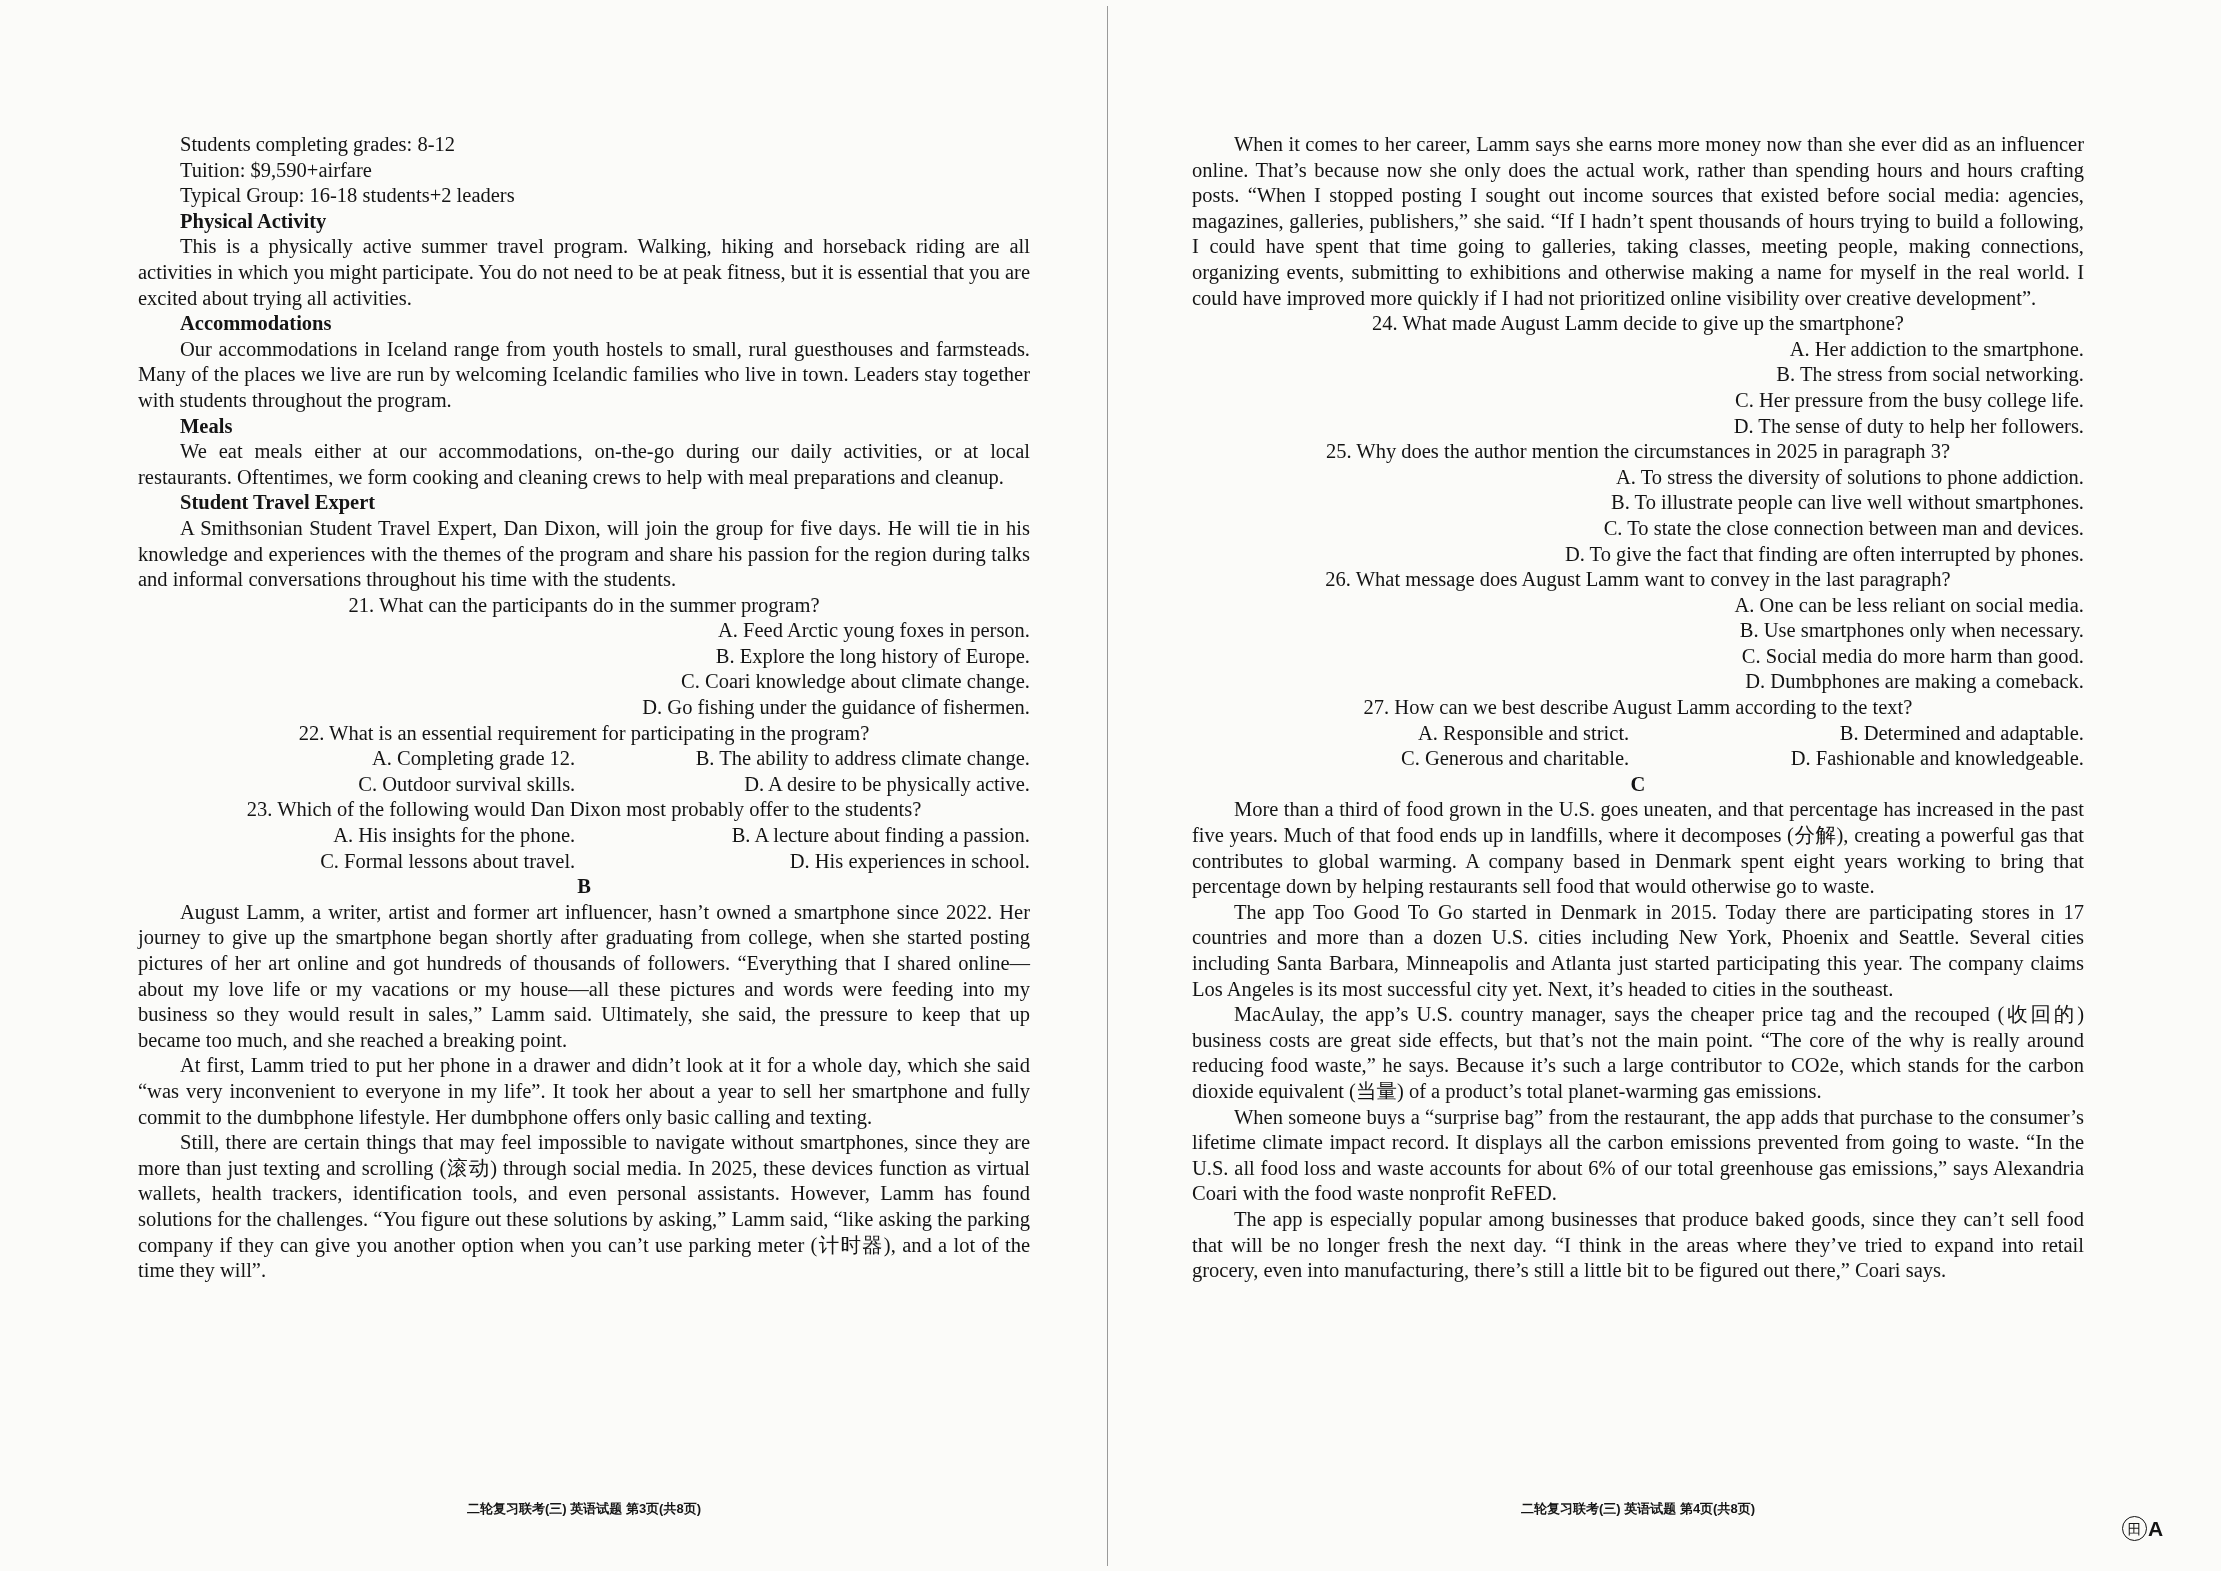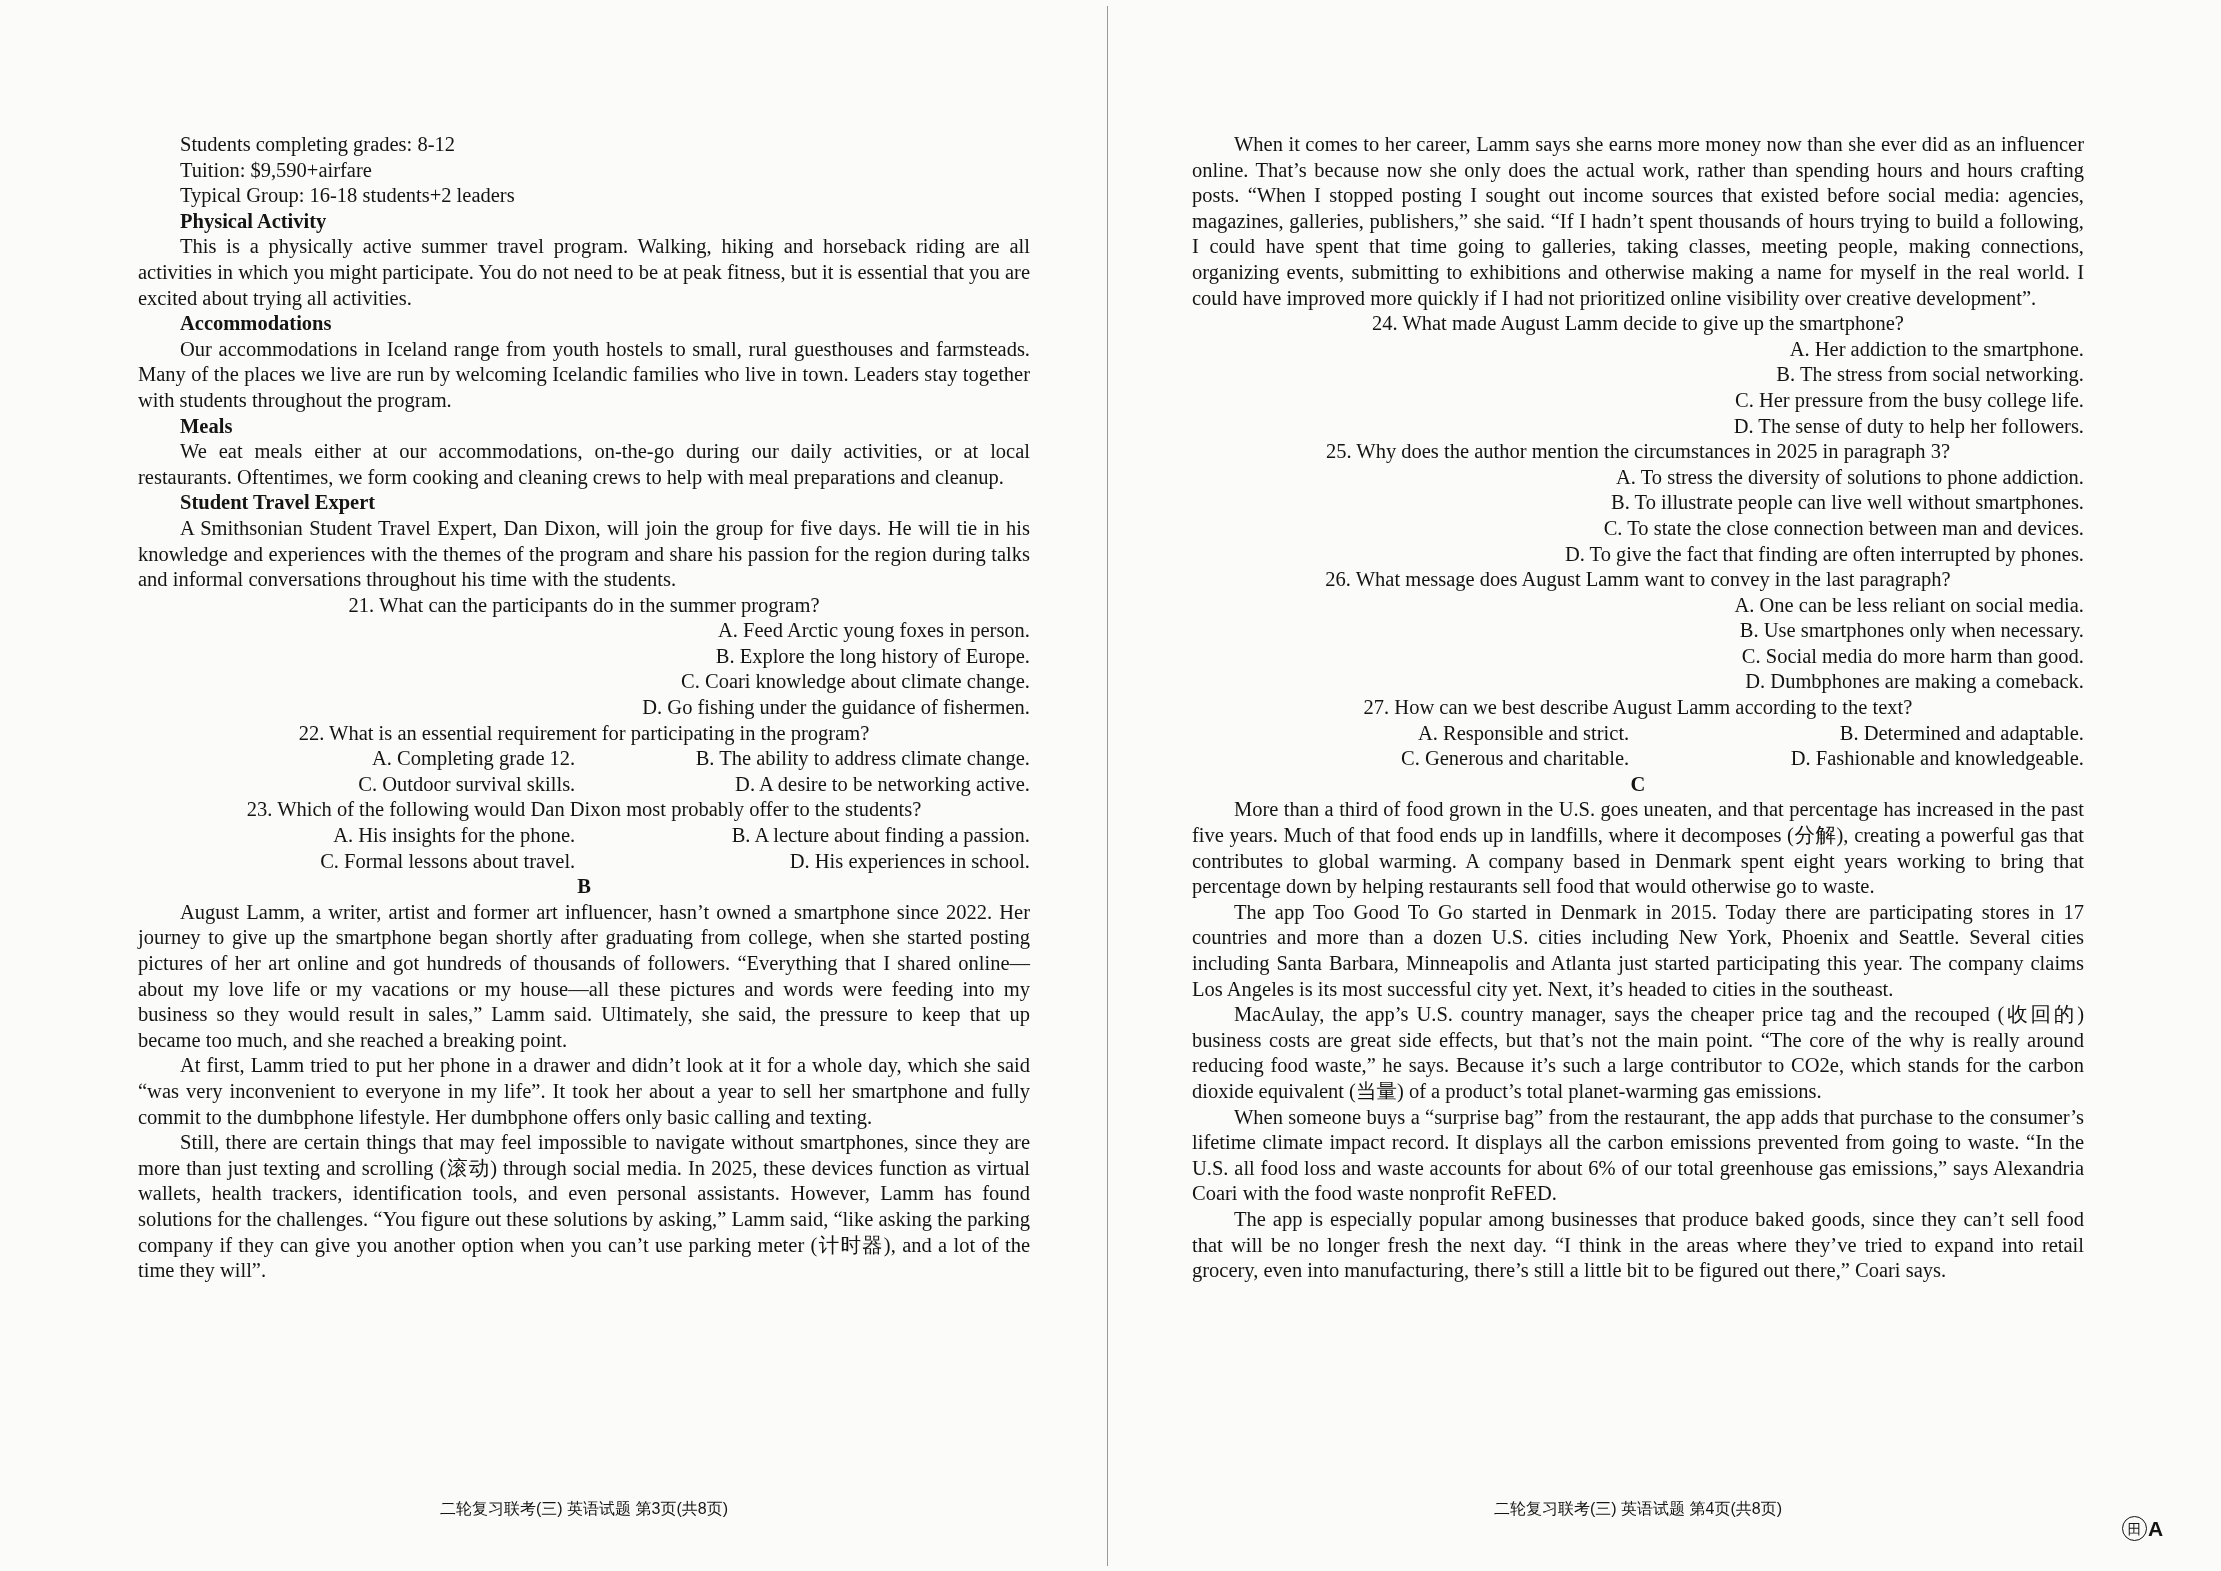--- a/index.html
+++ b/index.html
@@ -16,21 +16,21 @@
   .indented{padding-left:42px;}
   .bold{font-weight:bold;}
   .para{text-indent:42px;}
   .qstem{text-align:center;}
   .opt{padding-left:34px;text-align:right;}
   .optgrid{display:grid;grid-template-columns:47% 53%;padding-left:34px;}
   .optgrid .opt{padding-left:0;}
   .center-label{text-align:center;font-weight:bold;}
   .footer{
     position:absolute;top:1364px;left:0;width:100%;text-align:center;
-    font-size:16px;font-weight:normal;
+    font-size:13px;font-weight:bold;
     font-family:"Liberation Sans","DejaVu Sans",sans-serif;
   }
   .stamp{
     position:absolute;left:2122px;top:1516px;
     font-size:21px;font-weight:bold;display:flex;align-items:center;gap:1px;
     font-family:"Liberation Sans","DejaVu Sans",sans-serif;
   }
   .stamp-circle{
     display:inline-flex;align-items:center;justify-content:center;
     width:23px;height:23px;border:1.6px solid #111;border-radius:50%;
@@ -67,21 +67,21 @@
     <p class="opt">C. Coari knowledge about climate change.</p>
     <p class="opt">D. Go fishing under the guidance of fishermen.</p>
   </div>
 
   <div>
     <p class="qstem">22. What is an essential requirement for participating in the program?</p>
     <div class="optgrid">
       <p class="opt">A. Completing grade 12.</p>
       <p class="opt">B. The ability to address climate change.</p>
       <p class="opt">C. Outdoor survival skills.</p>
-      <p class="opt">D. A desire to be networking active.</p>
+      <p class="opt">D. A desire to be physically active.</p>
     </div>
   </div>
 
   <div>
     <p class="qstem">23. Which of the following would Dan Dixon most probably offer to the students?</p>
     <div class="optgrid">
       <p class="opt">A. His insights for the phone.</p>
       <p class="opt">B. A lecture about finding a passion.</p>
       <p class="opt">C. Formal lessons about travel.</p>
       <p class="opt">D. His experiences in school.</p>

